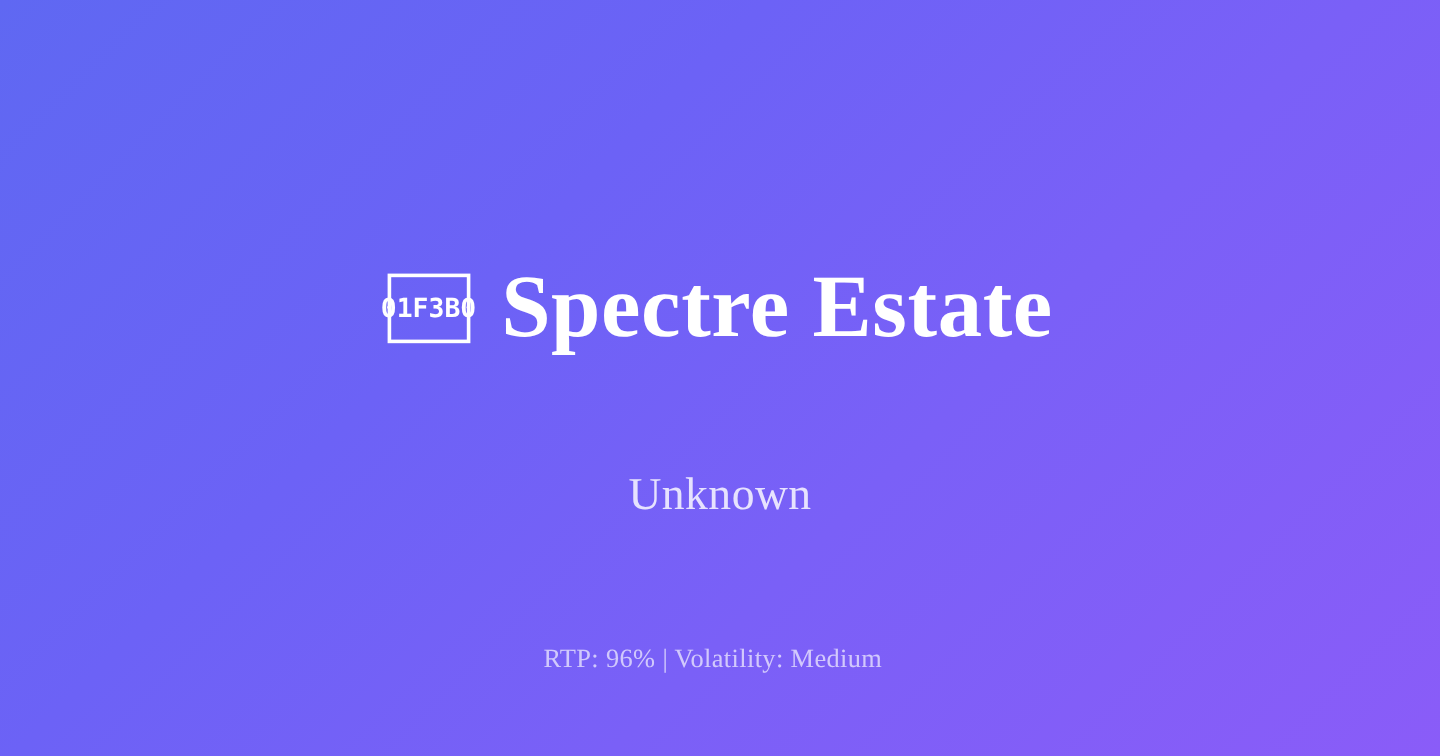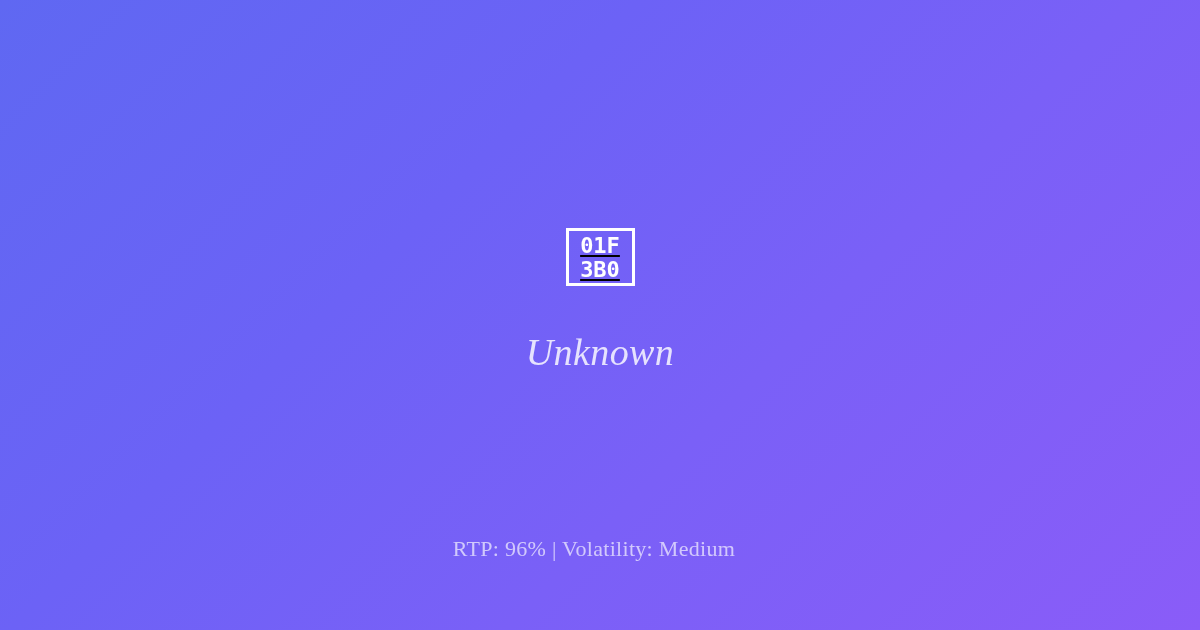--- a/index.html
+++ b/index.html
@@ -46,26 +46,25 @@
     line-height: 1;
   }
 
   
   .tofu {
     box-sizing: border-box;
     width: 69px;
     height: 58px;
     border: 3px solid #ffffff;
     display: flex;
-    flex-direction: column;
+    flex-direction: row;
     align-items: center;
     justify-content: center;
     flex: 0 0 auto;
     padding: 1px 0 0 0;
-    text-decoration: underline;
   }
 
   .tofu-line {
     font-family: "DejaVu Sans Mono", "Liberation Mono", monospace;
     font-size: 22px;
     font-weight: 700;
     line-height: 24px;
     letter-spacing: 0px;
     color: #ffffff;
     white-space: pre;
@@ -83,21 +82,20 @@
 
   .subtitle {
     margin-top: 44px;
     font-family: "Liberation Serif", "DejaVu Serif", serif;
     font-size: 38px;
     font-weight: 400;
     color: rgba(255, 255, 255, 0.82);
     letter-spacing: 0.4px;
     line-height: 1.2;
     white-space: nowrap;
-    font-style: italic;
   }
 
   
   .footer-meta {
     position: absolute;
     left: 0;
     right: 12px;
     bottom: 66px;
     text-align: center;
     font-family: "Liberation Serif", "DejaVu Serif", serif;
@@ -116,20 +114,21 @@
 
   <div class="hero">
 
     <div class="title-row">
 
       <span class="tofu">
         <span class="tofu-line">01F</span>
         <span class="tofu-line">3B0</span>
       </span>
 
+      <h1 class="title">Spectre Estate</h1>
 
     </div>
 
     <div class="subtitle">Unknown</div>
 
   </div>
 
   <div class="footer-meta">RTP: 96% | Volatility: Medium</div>
 
 </div>

